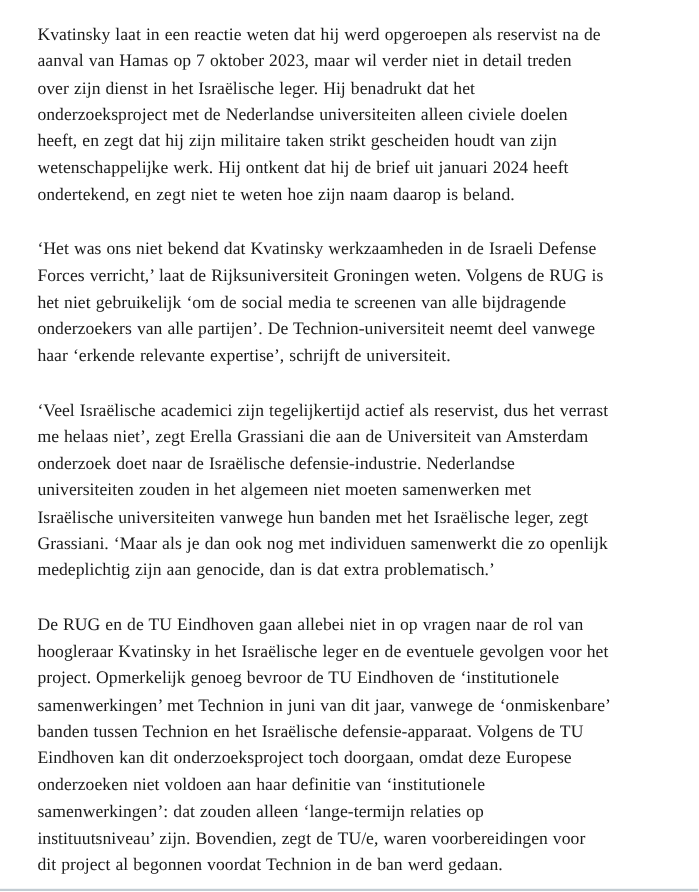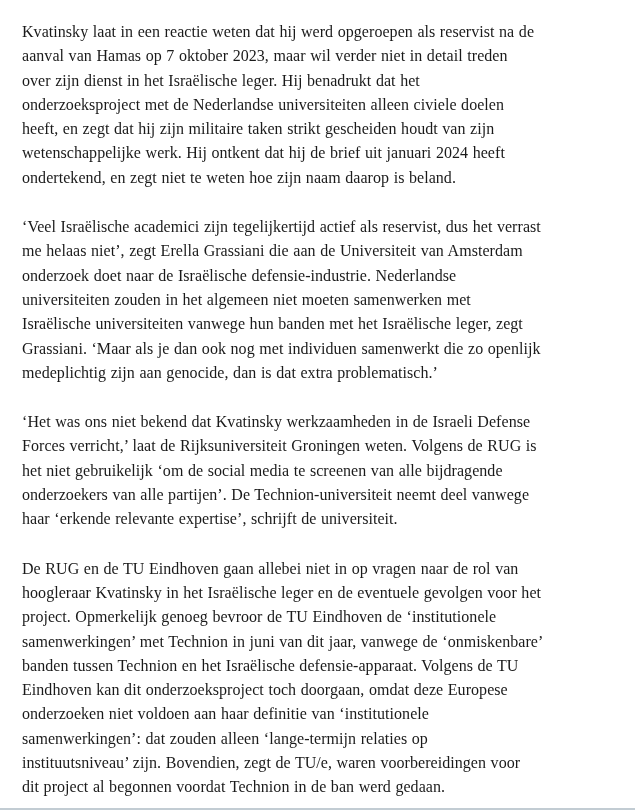--- a/index.html
+++ b/index.html
@@ -9,21 +9,21 @@
   body {
     width: 635px;
     height: 811px;
     background: #ffffff;
     font-family: "Liberation Serif", "DejaVu Serif", serif;
     color: #1a1a1a;
     position: relative;
     overflow: hidden;
   }
   main.article-body {
-    padding: 20px 16px 0 22px;
+    padding: 20px 16px 0 34px;
   }
   p.paragraph {
     margin: 0 0 25px 0;
     font-size: 16px;
     line-height: 24.3px;
     white-space: pre-line;      
     letter-spacing: 0.05px;
     word-spacing: 0.5px;
   }
   .bottom-divider {
@@ -40,33 +40,33 @@
 
 <main class="article-body">
   <p class="paragraph">Kvatinsky laat in een reactie weten dat hij werd opgeroepen als reservist na de
 aanval van Hamas op 7 oktober 2023, maar wil verder niet in detail treden
 over zijn dienst in het Israëlische leger. Hij benadrukt dat het
 onderzoeksproject met de Nederlandse universiteiten alleen civiele doelen
 heeft, en zegt dat hij zijn militaire taken strikt gescheiden houdt van zijn
 wetenschappelijke werk. Hij ontkent dat hij de brief uit januari 2024 heeft
 ondertekend, en zegt niet te weten hoe zijn naam daarop is beland.</p>
 
+  <p class="paragraph">‘Het was ons niet bekend dat Kvatinsky werkzaamheden in de Israeli Defense
+Forces verricht,’ laat de Rijksuniversiteit Groningen weten. Volgens de RUG is
+het niet gebruikelijk ‘om de social media te screenen van alle bijdragende
+onderzoekers van alle partijen’. De Technion-universiteit neemt deel vanwege
+haar ‘erkende relevante expertise’, schrijft de universiteit.</p>
+
   <p class="paragraph">‘Veel Israëlische academici zijn tegelijkertijd actief als reservist, dus het verrast
 me helaas niet’, zegt Erella Grassiani die aan de Universiteit van Amsterdam
 onderzoek doet naar de Israëlische defensie-industrie. Nederlandse
 universiteiten zouden in het algemeen niet moeten samenwerken met
 Israëlische universiteiten vanwege hun banden met het Israëlische leger, zegt
 Grassiani. ‘Maar als je dan ook nog met individuen samenwerkt die zo openlijk
 medeplichtig zijn aan genocide, dan is dat extra problematisch.’</p>
-
-  <p class="paragraph">‘Het was ons niet bekend dat Kvatinsky werkzaamheden in de Israeli Defense
-Forces verricht,’ laat de Rijksuniversiteit Groningen weten. Volgens de RUG is
-het niet gebruikelijk ‘om de social media te screenen van alle bijdragende
-onderzoekers van alle partijen’. De Technion-universiteit neemt deel vanwege
-haar ‘erkende relevante expertise’, schrijft de universiteit.</p>
 
   <p class="paragraph">De RUG en de TU Eindhoven gaan allebei niet in op vragen naar de rol van
 hoogleraar Kvatinsky in het Israëlische leger en de eventuele gevolgen voor het
 project. Opmerkelijk genoeg bevroor de TU Eindhoven de ‘institutionele
 samenwerkingen’ met Technion in juni van dit jaar, vanwege de ‘onmiskenbare’
 banden tussen Technion en het Israëlische defensie-apparaat. Volgens de TU
 Eindhoven kan dit onderzoeksproject toch doorgaan, omdat deze Europese
 onderzoeken niet voldoen aan haar definitie van ‘institutionele
 samenwerkingen’: dat zouden alleen ‘lange-termijn relaties op
 instituutsniveau’ zijn. Bovendien, zegt de TU/e, waren voorbereidingen voor

